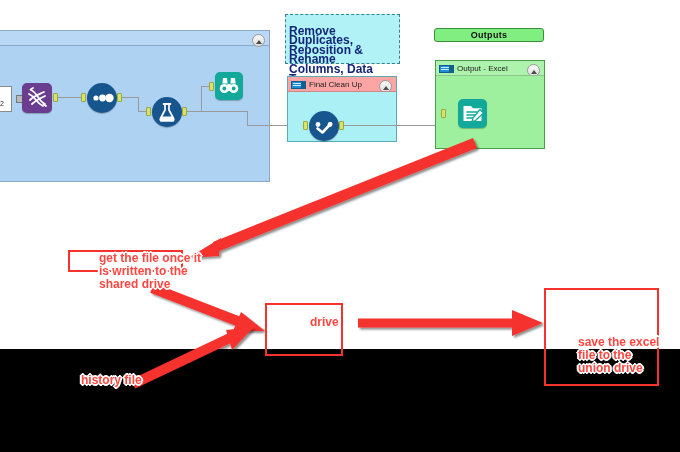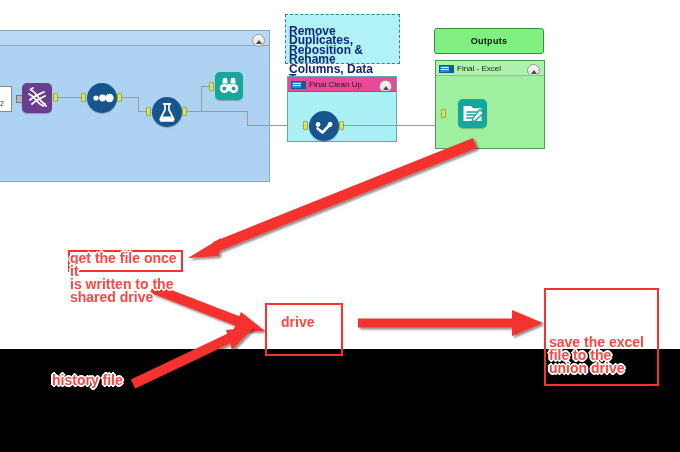--- a/index.html
+++ b/index.html
@@ -45,21 +45,21 @@
     border:1px solid #7c9aa5;
   }
   .tool-box.cyan{background:#aaf0f5;border-color:#5ea9b4;}
   .tool-box.green{background:#9ef09e;border-color:#4c9c4c;}
   .tb-title{
     height:15px;box-sizing:border-box;position:relative;
     font-size:8px;line-height:15px;color:#1b1b1b;
     padding-left:21px;border-bottom:1px solid rgba(0,0,0,.18);
     white-space:nowrap;overflow:hidden;
   }
-  .tool-box.cyan .tb-title{background:#ec4899;}
+  .tool-box.cyan .tb-title{background:#fca5a5;}
   .tool-box.green .tb-title{background:#adf2ad;}
   .tb-ico{
     position:absolute;left:3px;top:4px;width:15px;height:8px;
     background:#1a8fd6;border:1px solid #0f5f90;box-sizing:border-box;
   }
   .tb-ico::after{
     content:"";position:absolute;right:0px;top:-1px;width:4px;height:8px;
     background:#12608f;
   }
   .tb-ico::before{
@@ -115,26 +115,27 @@
     box-sizing:border-box;
   }
 
   
   .markup{position:absolute;inset:0;z-index:6;pointer-events:none;}
   .red-rect{
     position:absolute;border:2px solid #f6322d;box-sizing:border-box;
     background:transparent;
   }
   .red-text{
-    position:absolute;color:#ff4640;font-weight:bold;font-size:14px;
+    position:absolute;color:#ff4640;font-weight:bold;font-size:12px;
     line-height:13px;white-space:pre-line;
     text-shadow:
       1px 0 0 #fff,-1px 0 0 #fff,0 1px 0 #fff,0 -1px 0 #fff,
       1px 1px 0 #fff,-1px -1px 0 #fff,1px -1px 0 #fff,-1px 1px 0 #fff,
       2px 0 0 #fff,-2px 0 0 #fff,0 2px 0 #fff,0 -2px 0 #fff;
+    margin-left: 29px;
   }
   .markup svg{position:absolute;left:0;top:0;width:680px;height:452px;overflow:visible;}
 </style>
 </head>
 <body>
 
 <div id="stage">
 
   <div class="container-box" style="left:-10px;top:30px;width:280px;height:152px;">
     <div class="cb-title">
@@ -228,28 +229,28 @@
   <div class="node round" style="left:309px;top:111px;width:30px;height:30px;">
     <svg viewBox="0 0 30 30">
       <circle cx="9" cy="13.5" r="2.4" fill="#fff"></circle>
       <circle cx="21" cy="13.5" r="2.4" fill="#fff"></circle>
       <path d="M8.5 17.5 L13.5 21.5 L22 12.5" fill="none" stroke="#fff" stroke-width="2.6" stroke-linecap="round" stroke-linejoin="round"></path>
     </svg>
   </div>
   <div class="anchor" style="left:339px;top:121px;"></div>
   <div class="wire h" style="left:344px;top:125px;width:97px;"></div>
 
-  <div class="outputs-chip" style="left:434px;top:28px;width:110px;height:26px;">
+  <div class="outputs-chip" style="left:434px;top:28px;width:110px;height:14px;">
     <span>Outputs</span>
   </div>
 
   <div class="tool-box green" style="left:435px;top:60px;width:110px;height:89px;">
     <div class="tb-title">
       <span class="tb-ico"></span>
-      <span>Final - Excel</span>
+      <span>Output - Excel</span>
       <span class="collapse-btn"></span>
     </div>
   </div>
   <div class="anchor" style="left:441px;top:109px;"></div>
   <div class="node sq teal" style="left:458px;top:99px;width:29px;height:29px;">
     <svg viewBox="0 0 29 29">
       <path d="M5.5 7 L13 7 L15 9.2 L23.5 9.2 L23.5 22 L5.5 22 Z" fill="#ffffff"></path>
       <g stroke="#12a89a" stroke-width="1.5" stroke-linecap="round">
         <path d="M9 13 L20 13"></path>
           <path d="M9 16 L20 16"></path>

